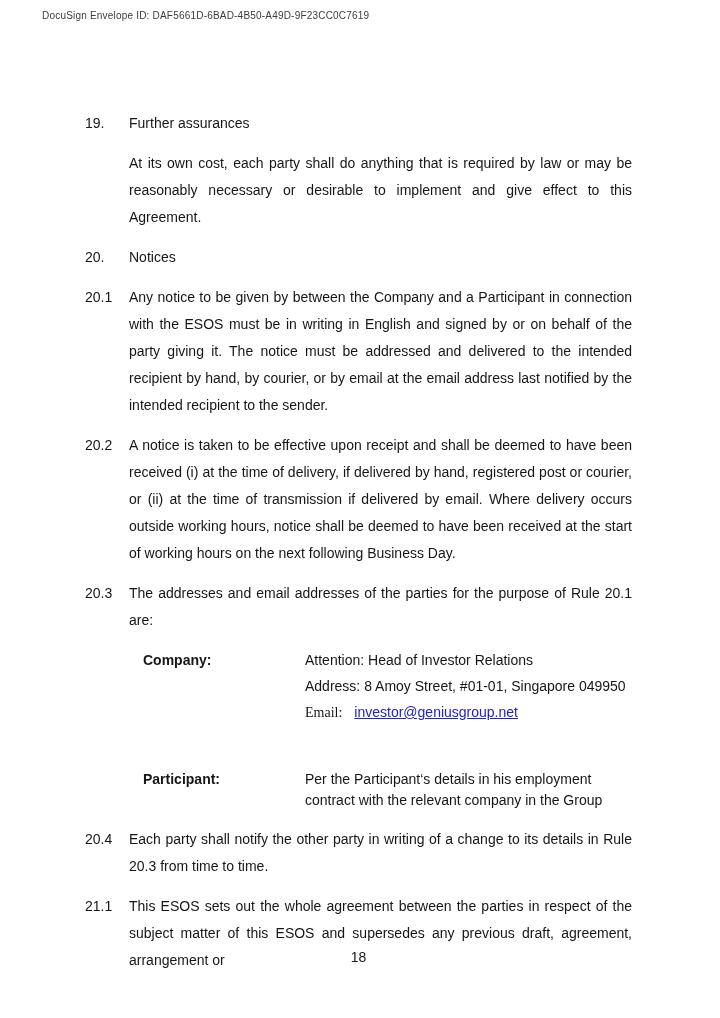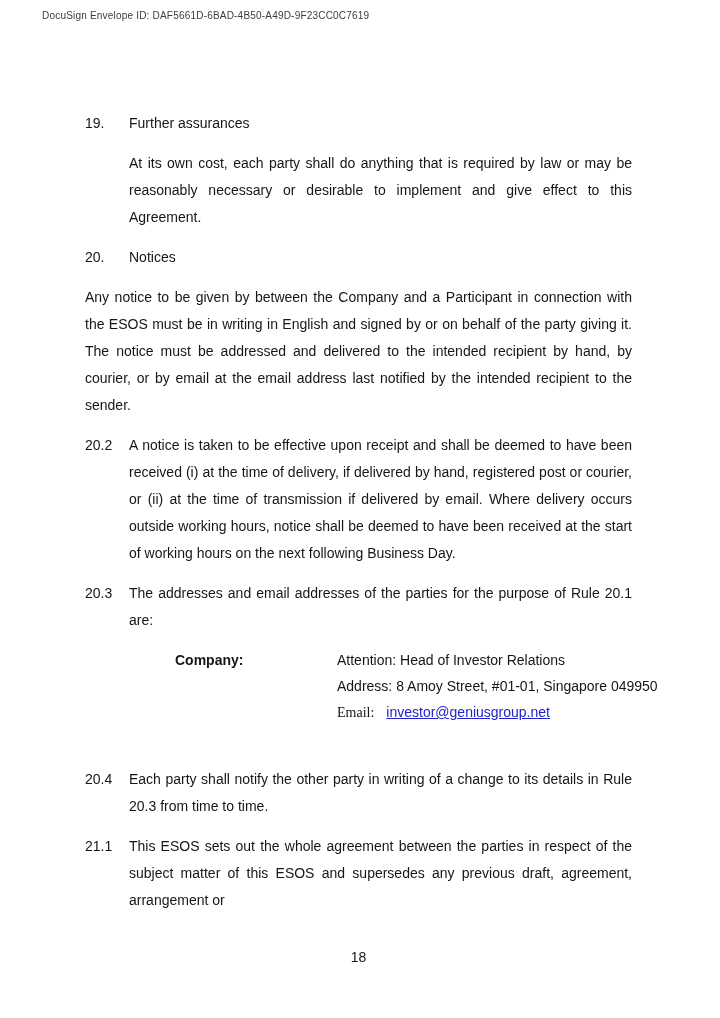--- a/index.html
+++ b/index.html
@@ -62,21 +62,20 @@
   }
   .addr-row.participant {
     margin-bottom: 15px;
   }
   .addr-label {
     width: 162px; 
     flex-shrink: 0;
     font-weight: bold;
     font-size: 14px;
     line-height: 26px;
-    margin-left: 32px;
   }
   .addr-value {
     font-size: 14px;
     line-height: 26px;
   }
   .addr-value .addr-line {
     white-space: nowrap;
   }
   .participant .addr-value {
     line-height: 21px;
@@ -118,20 +117,21 @@
     <div class="num-col"></div>
     <div class="body-col">At its own cost, each party shall do anything that is required by law or may be reasonably necessary or desirable to implement and give effect to this Agreement.</div>
   </div>
 
   <div class="block heading">
     <div class="num-col">20.</div>
     <div class="body-col">Notices</div>
   </div>
 
   <div class="block">
+    <div class="num-col">20.1</div>
     <div class="body-col">Any notice to be given by between the Company and a Participant in connection with the ESOS must be in writing in English and signed by or on behalf of the party giving it. The notice must be addressed and delivered to the intended recipient by hand, by courier, or by email at the email address last notified by the intended recipient to the sender.</div>
   </div>
 
   <div class="block">
     <div class="num-col">20.2</div>
     <div class="body-col">A notice is taken to be effective upon receipt and shall be deemed to have been received (i) at the time of delivery, if delivered by hand, registered post or courier, or (ii) at the time of transmission if delivered by email. Where delivery occurs outside working hours, notice shall be deemed to have been received at the start of working hours on the next following Business Day.</div>
   </div>
 
   <div class="block">
     <div class="num-col">20.3</div>
@@ -142,20 +142,24 @@
     <div class="addr-label">Company:</div>
     <div class="addr-value">
       <div class="addr-line">Attention: Head of Investor Relations</div>
       <div class="addr-line">Address: 8 Amoy Street, #01-01, Singapore 049950</div>
       <div class="addr-line">
         <span class="email-label">Email:</span><a class="email-link" style="color: rgb(34, 34, 204);">investor@geniusgroup.net</a>
       </div>
     </div>
   </div>
 
+  <div class="addr-row participant">
+    <div class="addr-label">Participant:</div>
+    <div class="addr-value">Per the Participant‘s details in his employment contract with the relevant company in the Group</div>
+  </div>
 
   <div class="block">
     <div class="num-col">20.4</div>
     <div class="body-col">Each party shall notify the other party in writing of a change to its details in Rule 20.3 from time to time.</div>
   </div>
 
 
   <div class="block">
     <div class="num-col">21.1</div>
     <div class="body-col">This ESOS sets out the whole agreement between the parties in respect of the subject matter of this ESOS and supersedes any previous draft, agreement, arrangement or</div>

